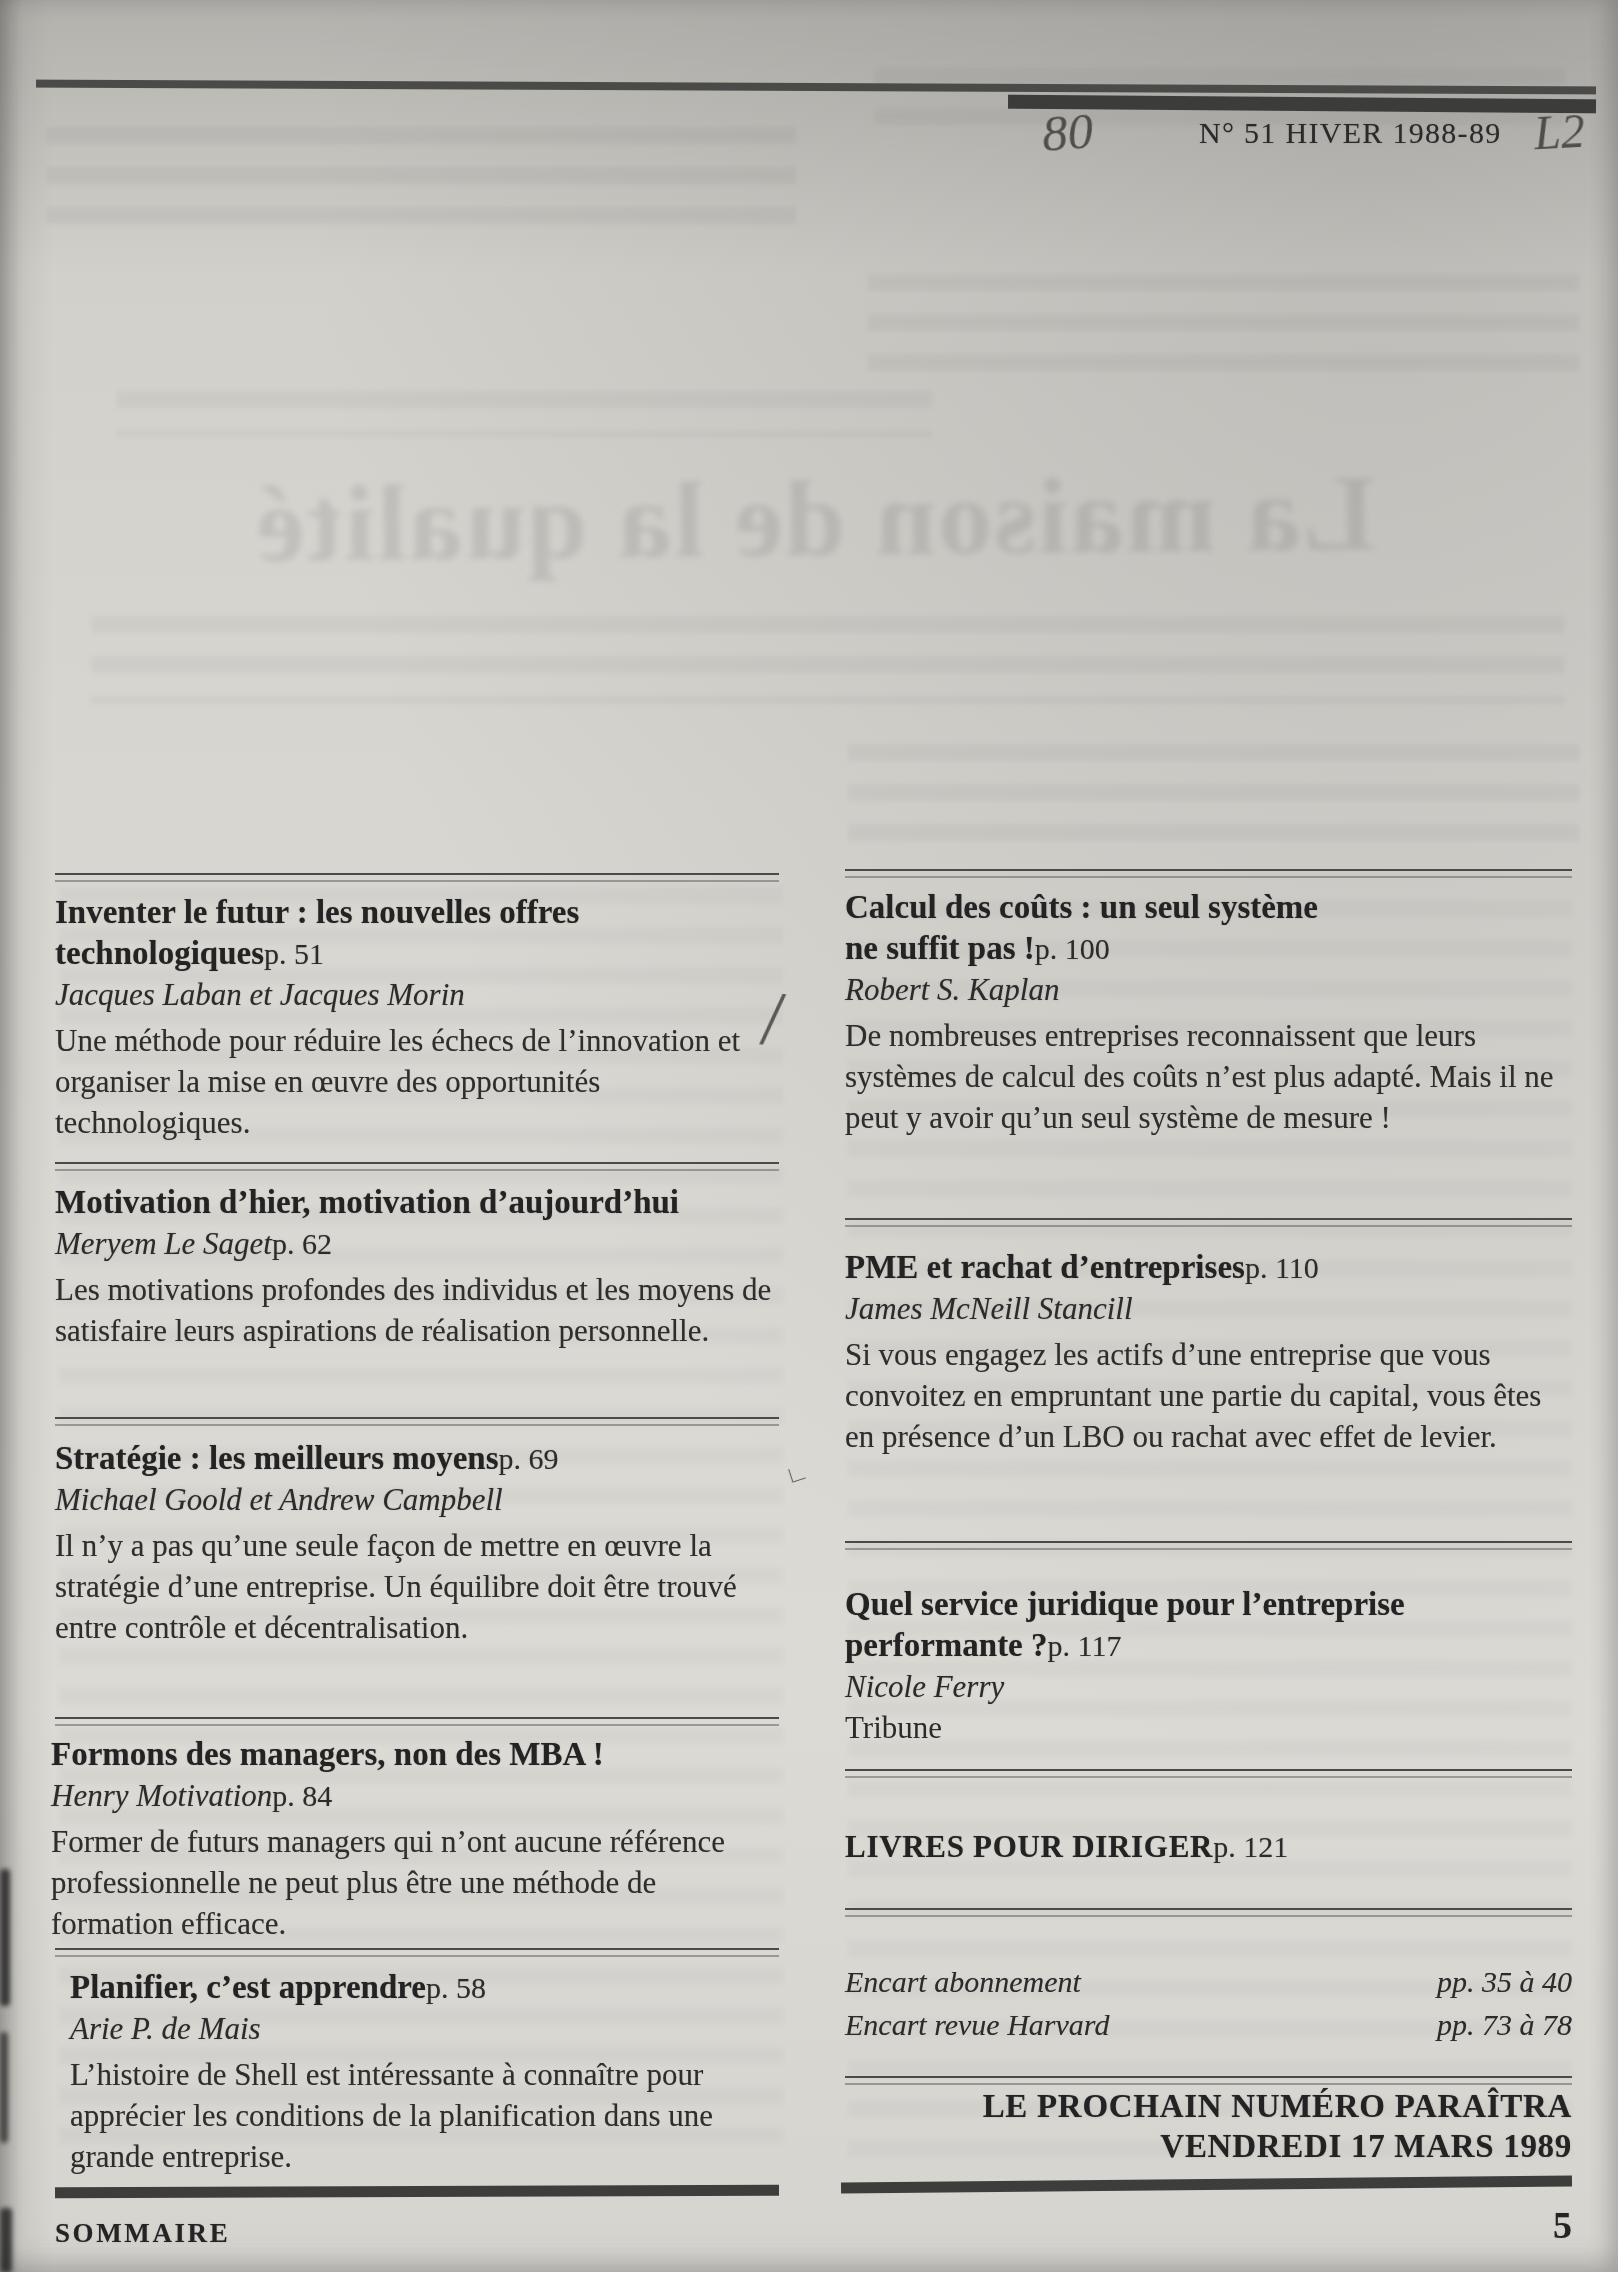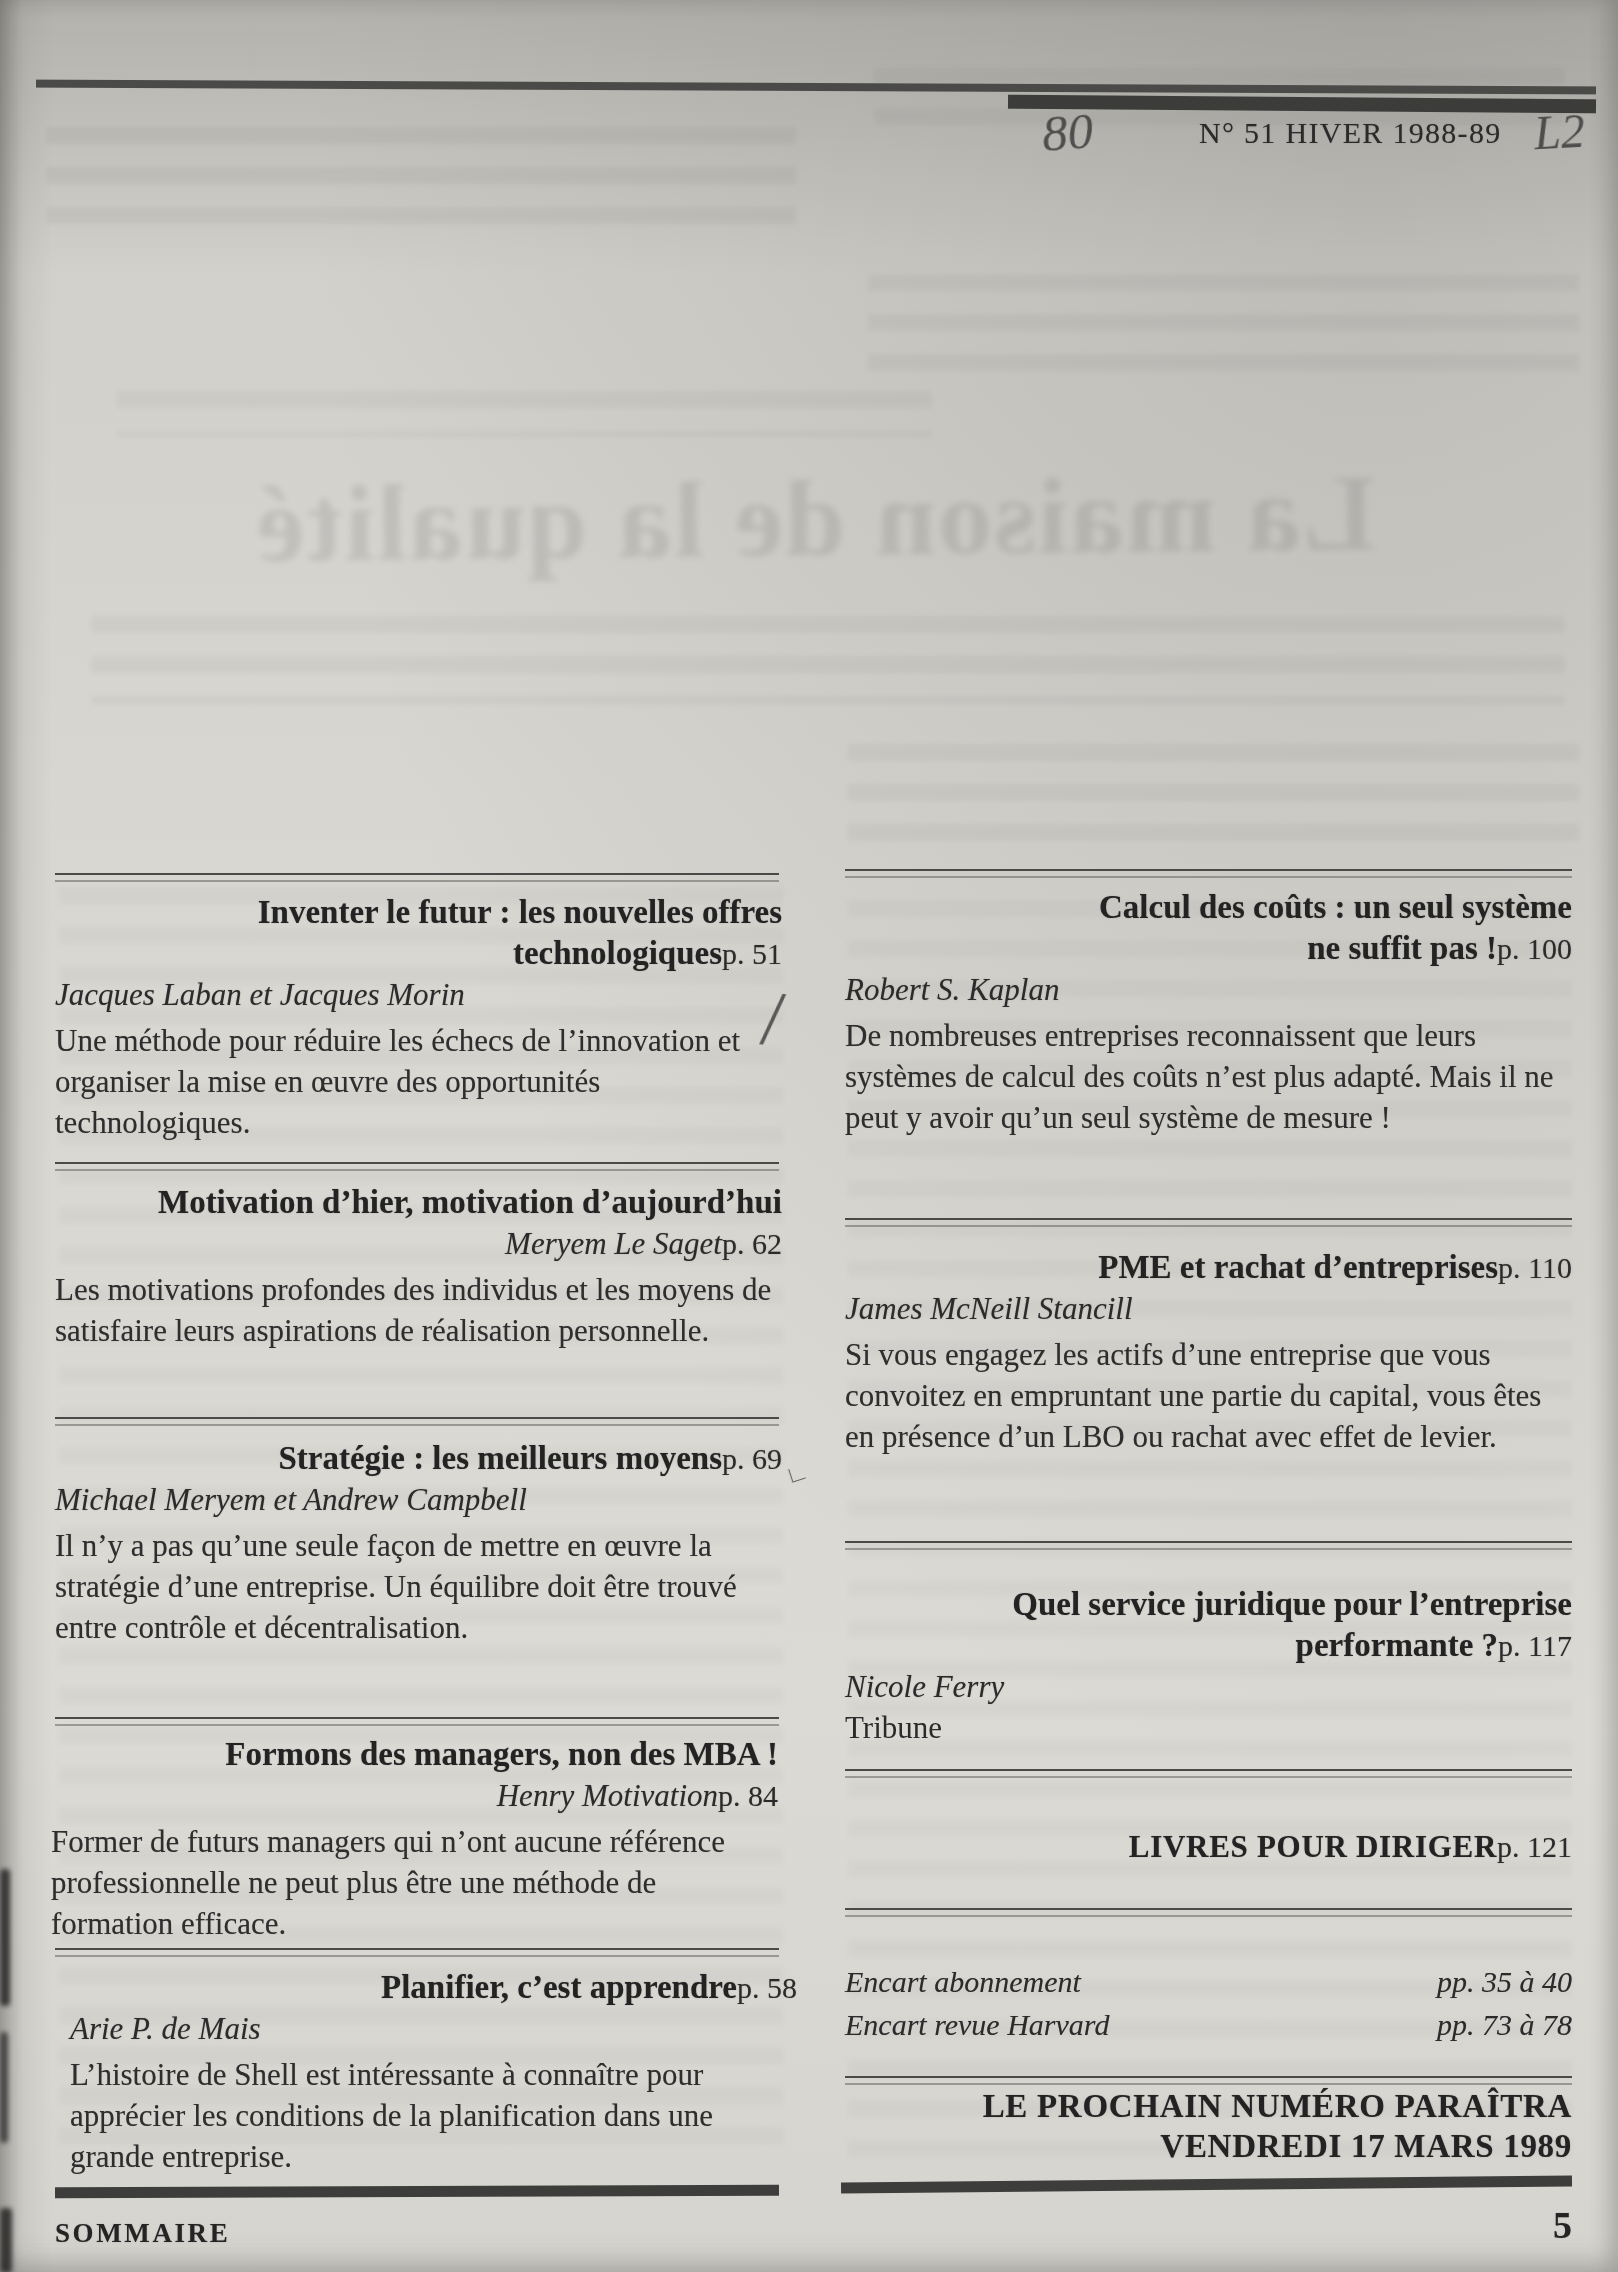--- a/index.html
+++ b/index.html
@@ -38,21 +38,21 @@
     pointer-events:none;
   }
   .smudge{position:absolute;background:#1d1d1d;filter:blur(2.6px);border-radius:3.9px;}
   
   .topbar-thin{position:absolute;left:36px;top:83px;width:1560px;height:7.8px;background:#4a4a48;transform:rotate(.25deg);filter:blur(0.4px);}
   .topbar-thick{position:absolute;left:1008px;top:97px;width:588px;height:14.4px;background:#3c3c3a;transform:rotate(.45deg);filter:blur(0.4px);}
   .rule{position:absolute;height:4.6px;border-top:2px solid #4a4a48;box-shadow:0 2px 0 rgba(100,100,98,.55);filter:blur(0.3px);}
   .rule-thick{position:absolute;height:11px;background:#3d3d3b;filter:blur(0.4px);}
   
   .entry{position:absolute;width:727px;}
-  .trow{display:flex;justify-content:flex-end;align-items:baseline;}
+  .trow{display:flex;justify-content:flex-start;align-items:baseline;}
   .title{margin:0;font-weight:700;font-size:33px;line-height:41px;color:#232323;text-shadow:0 0 1.3px rgba(45,45,45,.35);}
   .pref{font-weight:400;font-size:30px;line-height:41px;color:#2b2b2b;white-space:nowrap;text-shadow:0 0 1.3px rgba(45,45,45,.3);}
   .authors{font-style:italic;font-weight:400;font-size:31px;line-height:41px;color:#2b2b2b;text-shadow:0 0 1.3px rgba(45,45,45,.3);}
   .summary{margin:5.2px 0 0 0;font-size:31px;line-height:41px;color:#2e2e2e;text-shadow:0 0 0.7px rgba(45,45,45,.35);}
   .note{font-size:31px;line-height:41px;color:#2b2b2b;}
   .caps-title{margin:0;font-weight:700;font-size:31px;line-height:41px;letter-spacing:0.7px;color:#232323;text-shadow:0 0 1.3px rgba(45,45,45,.35);}
   .insert-row{display:flex;justify-content:space-between;align-items:baseline;font-style:italic;font-size:30px;line-height:43px;color:#2b2b2b;text-shadow:0 0 0.7px rgba(45,45,45,.3);}
   .next-issue{position:absolute;text-align:right;font-weight:700;font-size:33px;line-height:40px;letter-spacing:0.7px;color:#232323;text-shadow:0 0 1.3px rgba(45,45,45,.35);}
   .issue-label{position:absolute;font-size:30px;letter-spacing:1.3px;color:#2a2a2a;white-space:nowrap;text-shadow:0 0 1.3px rgba(45,45,45,.3);}
   .handwritten{position:absolute;font-style:italic;color:#3d3d3d;opacity:.85;white-space:nowrap;filter:blur(0.3px);}
@@ -113,21 +113,21 @@
     <p class="summary">Les motivations profondes des individus et les moyens de satisfaire leurs aspirations de réalisation personnelle.</p>
   </section>
 
   <div class="rule" style="left:55px;top:1417px;width:724px;"></div>
 
   <section class="entry" style="left:55px;top:1438px;">
     <div class="trow">
       <h3 class="title">Stratégie : les meilleurs moyens</h3>
       <span class="pref">p. 69</span>
     </div>
-    <div class="authors">Michael Meryem et Andrew Campbell</div>
+    <div class="authors">Michael Goold et Andrew Campbell</div>
     <p class="summary">Il n’y a pas qu’une seule façon de mettre en œuvre la stratégie d’une entreprise. Un équilibre doit être trouvé entre contrôle et décentralisation.</p>
   </section>
 
   <div class="rule" style="left:55px;top:1717px;width:724px;"></div>
 
   <section class="entry" style="left:51px;top:1734px;">
     <div class="trow">
         <h3 class="title">Formons des managers, non des MBA !</h3>
       </div>
     <div class="trow">

